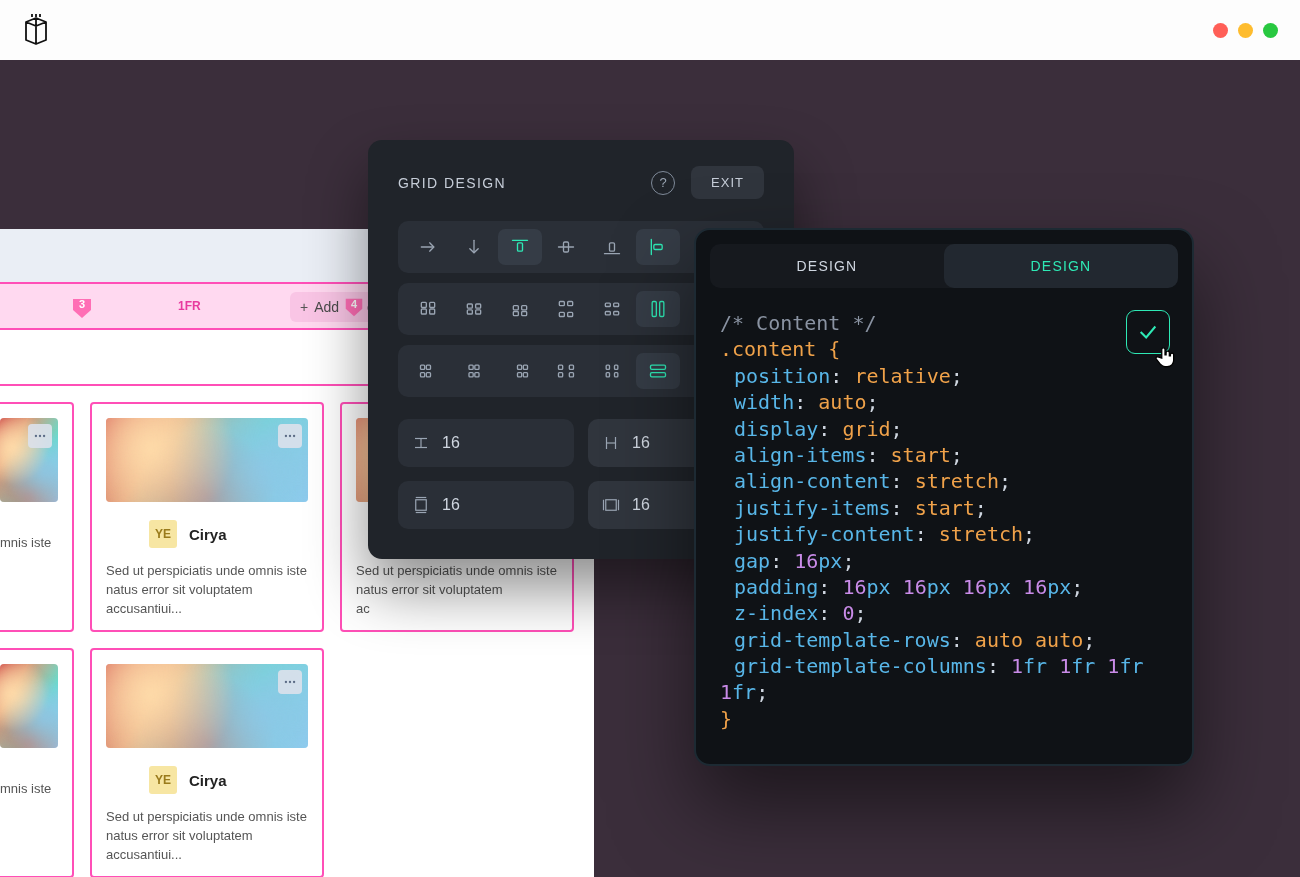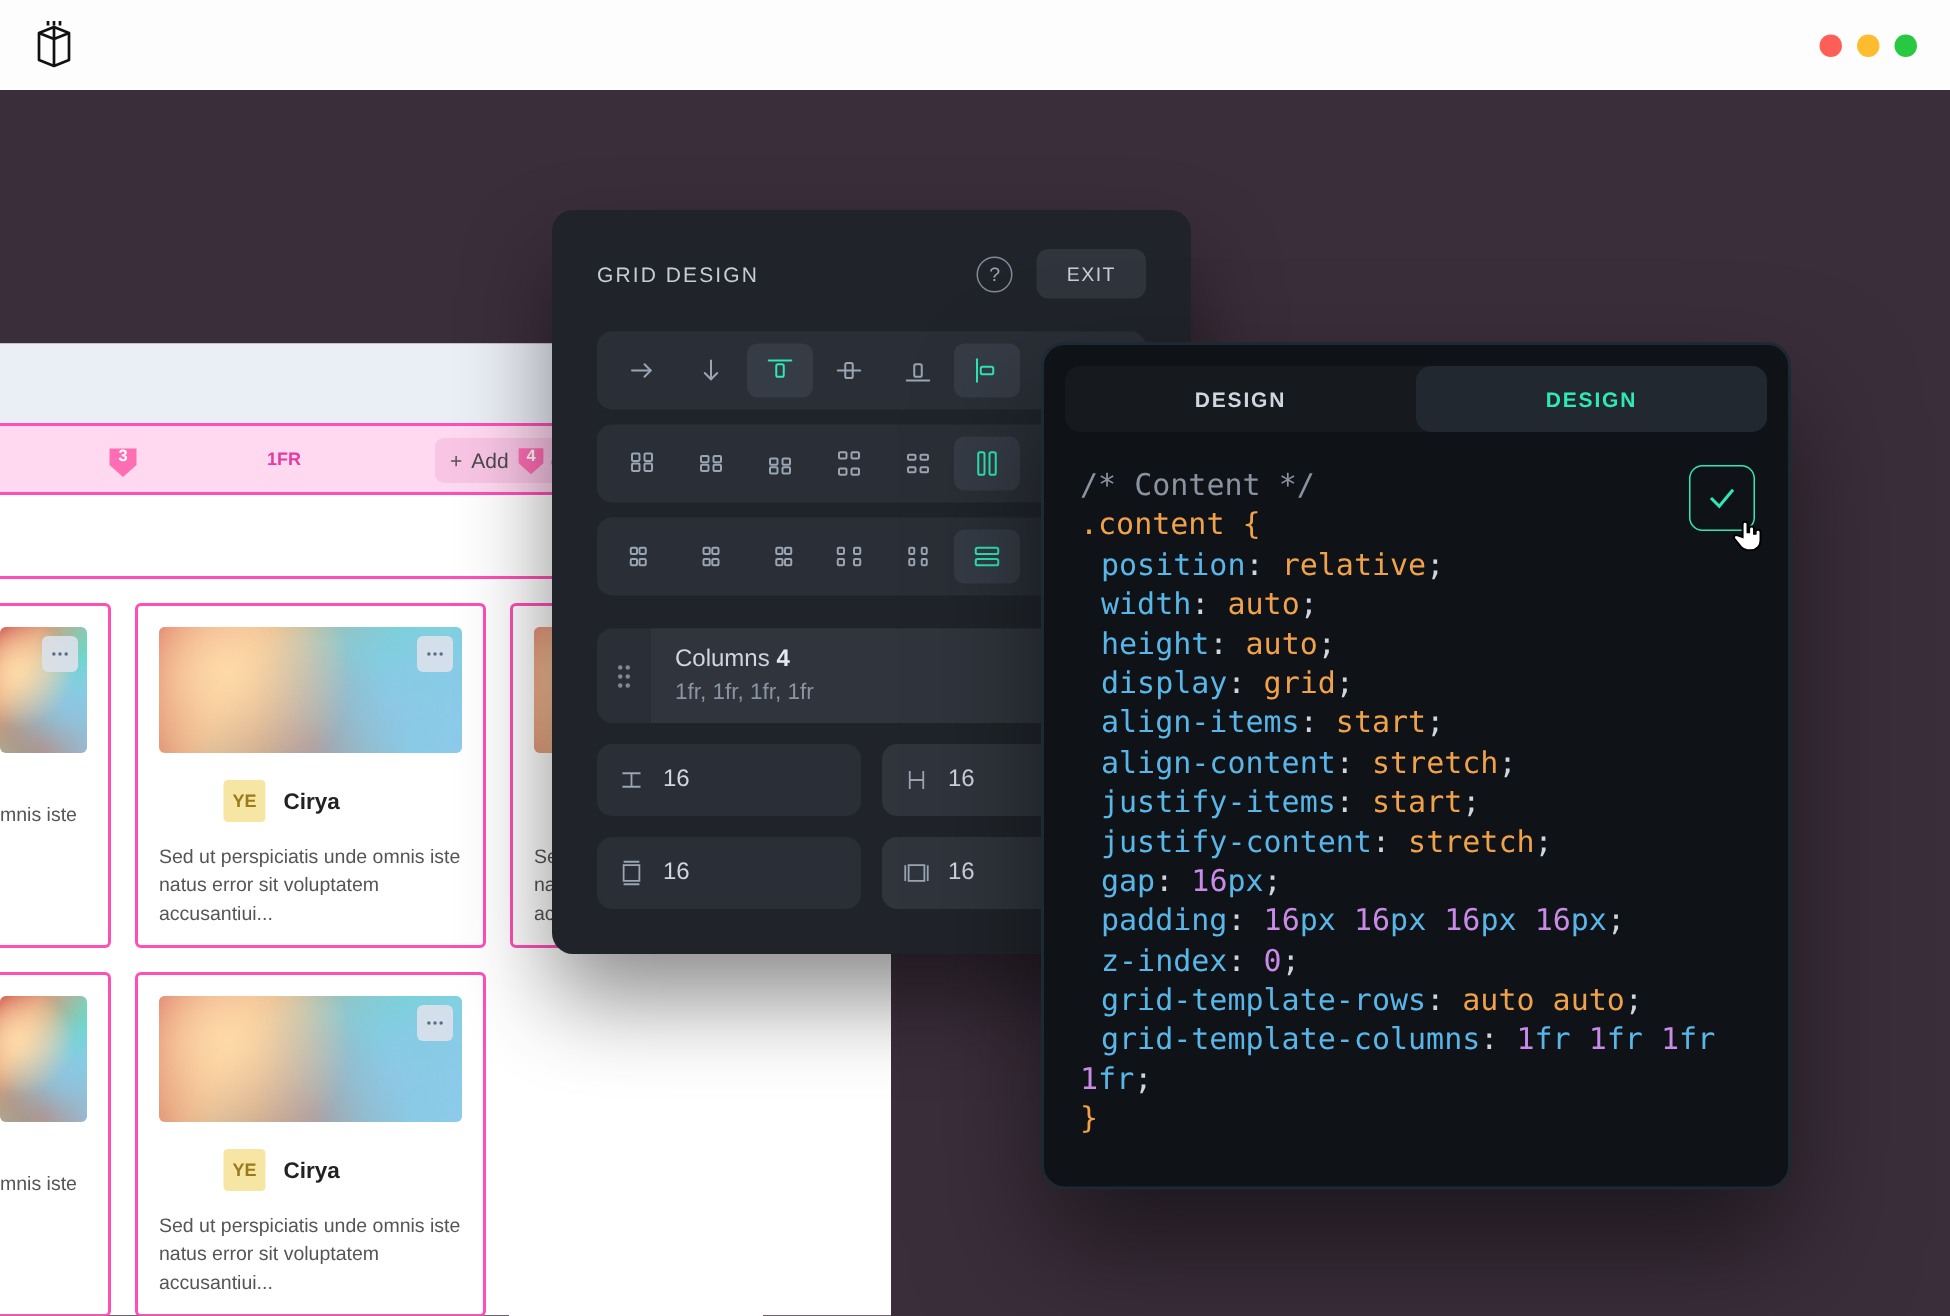--- a/index.html
+++ b/index.html
@@ -67,21 +67,21 @@
   .section-label .count { font-weight: 600; color: #e4e9f0; }
   .section-sub { font-size: 15px; color: #8a93a2; margin-top: 4px; }
   .gap-grid { display: grid; grid-template-columns: 1fr 1fr; gap: 14px; }
   .gap-cell { background: #2a2f37; border-radius: 10px; height: 48px; display: flex; align-items: center; gap: 12px; padding: 0 14px; color: #cfd6e0; font-size: 16px; }
   .gap-cell svg { width: 18px; height: 18px; stroke: #9aa5b3; fill: none; stroke-width: 1.6; }
   .gap-cell.alt { background: #30353d; }
 
   
   .inspect-panel { position: absolute; top: 228px; left: 694px; width: 500px; background: #0f1216; border: 2px solid #1d2a33; border-radius: 16px; padding: 14px; box-shadow: 0 40px 80px rgba(0,0,0,.5); }
   .tab-bar { background: #16191e; border-radius: 10px; height: 44px; display: flex; }
-  .tab { flex: 1; display: flex; align-items: center; justify-content: center; font-size: 14px; letter-spacing: 1.2px; color: #cfd6e0; border-radius: 10px; font-weight: bold; }
+  .tab { flex: 1; display: flex; align-items: center; justify-content: center; font-size: 14px; letter-spacing: 1.2px; color: #cfd6e0; border-radius: 10px; }
   .tab.active { color: #2ee9b5; background: #222830; }
   .code-area { padding: 22px 10px 18px 10px; font-family: ui-monospace, Menlo, monospace; font-size: 20px; line-height: 1.32; position: relative; }
   .copy-btn { position: absolute; top: 22px; right: 8px; width: 44px; height: 44px; border: 1.5px solid #2ee9b5; border-radius: 9px; display: flex; align-items: center; justify-content: center; }
   .copy-btn svg { width: 22px; height: 22px; stroke: #2ee9b5; fill: none; stroke-width: 2.2; }
   .cursor-hand { position: absolute; top: 56px; right: 0px; width: 26px; height: 26px; }
   .cursor-hand svg { width: 100%; height: 100%; }
   .c-comment { color: #8a93a2; }
   .c-sel { color: #f0a24a; }
   .c-brace { color: #f0a24a; }
   .c-prop { color: #58b6e8; }
@@ -357,36 +357,20 @@
         </div>
       <div class="icon-btn active">
           <svg viewBox="0 0 24 24">
             <rect x="3" y="5" width="18" height="5" rx="1.5"></rect>
             <rect x="3" y="14" width="18" height="5" rx="1.5"></rect>
           </svg>
         </div>
     </div>
   </div>
 
-  <div class="section-box">
-    <div class="drag">
-        <svg viewBox="0 0 10 18">
-          <circle cx="2.5" cy="3" r="1.5"></circle>
-          <circle cx="7.5" cy="3" r="1.5"></circle>
-          <circle cx="2.5" cy="9" r="1.5"></circle>
-          <circle cx="7.5" cy="9" r="1.5"></circle>
-          <circle cx="2.5" cy="15" r="1.5"></circle>
-          <circle cx="7.5" cy="15" r="1.5"></circle>
-        </svg>
-      </div>
-    <div class="section-right">
-      <div class="section-label"><span>Columns</span> <span class="count">4</span></div>
-      <div class="section-sub">1fr, 1fr, 1fr, 1fr</div>
-    </div>
-  </div>
 
   <div class="gap-grid">
     <div class="gap-cell">
         <svg viewBox="0 0 24 24">
           <line x1="4" y1="6" x2="20" y2="6"></line>
           <line x1="4" y1="18" x2="20" y2="18"></line>
           <line x1="12" y1="6" x2="12" y2="18"></line>
         </svg>
         <span>16</span>
       </div>
@@ -431,21 +415,20 @@
     <div class="cursor-hand">
       <svg viewBox="0 0 24 24">
           <path d="M9 11V5a1.5 1.5 0 013 0v5h1V8a1.5 1.5 0 013 0v3h1v-1a1.5 1.5 0 013 0v5c0 3-2 6-6 6h-2c-2 0-3-1-4-2l-4-5c-.8-1 0-2.5 1.4-2.2L9 13z" fill="#fff" stroke="#000" stroke-width="1.2"></path>
         </svg>
     </div>
     <div><span class="c-comment">/* Content */</span></div>
     <div><span class="c-sel">.content {</span></div>
     <div id="code-lines">
         <div><span class="indent"></span><span class="c-prop">position</span><span class="c-punct">: </span><span class="c-val">relative</span><span class="c-punct">;</span></div>
         <div><span class="indent"></span><span class="c-prop">width</span><span class="c-punct">: </span><span class="c-val">auto</span><span class="c-punct">;</span></div>
-        <div><span class="indent"></span><span class="c-prop">height</span><span class="c-punct">: </span><span class="c-val">auto</span><span class="c-punct">;</span></div>
         <div><span class="indent"></span><span class="c-prop">display</span><span class="c-punct">: </span><span class="c-val">grid</span><span class="c-punct">;</span></div>
         <div><span class="indent"></span><span class="c-prop">align-items</span><span class="c-punct">: </span><span class="c-val">start</span><span class="c-punct">;</span></div>
         <div><span class="indent"></span><span class="c-prop">align-content</span><span class="c-punct">: </span><span class="c-val">stretch</span><span class="c-punct">;</span></div>
         <div><span class="indent"></span><span class="c-prop">justify-items</span><span class="c-punct">: </span><span class="c-val">start</span><span class="c-punct">;</span></div>
         <div><span class="indent"></span><span class="c-prop">justify-content</span><span class="c-punct">: </span><span class="c-val">stretch</span><span class="c-punct">;</span></div>
         <div><span class="indent"></span><span class="c-prop">gap</span><span class="c-punct">: </span><span class="c-num">16</span><span class="c-unit">px</span><span class="c-punct">;</span></div>
         <div><span class="indent"></span><span class="c-prop">padding</span><span class="c-punct">: </span><span class="c-num">16</span><span class="c-unit">px</span> <span class="c-num">16</span><span class="c-unit">px</span> <span class="c-num">16</span><span class="c-unit">px</span> <span class="c-num">16</span><span class="c-unit">px</span><span class="c-punct">;</span></div>
         <div><span class="indent"></span><span class="c-prop">z-index</span><span class="c-punct">: </span><span class="c-num">0</span><span class="c-punct">;</span></div>
         <div><span class="indent"></span><span class="c-prop">grid-template-rows</span><span class="c-punct">: </span><span class="c-val">auto</span> <span class="c-val">auto</span><span class="c-punct">;</span></div>
         <div><span class="indent"></span><span class="c-prop">grid-template-columns</span><span class="c-punct">: </span><span class="c-num">1</span><span class="c-unit">fr</span> <span class="c-num">1</span><span class="c-unit">fr</span> <span class="c-num">1</span><span class="c-unit">fr</span> <span class="c-num">1</span><span class="c-unit">fr</span><span class="c-punct">;</span></div>

